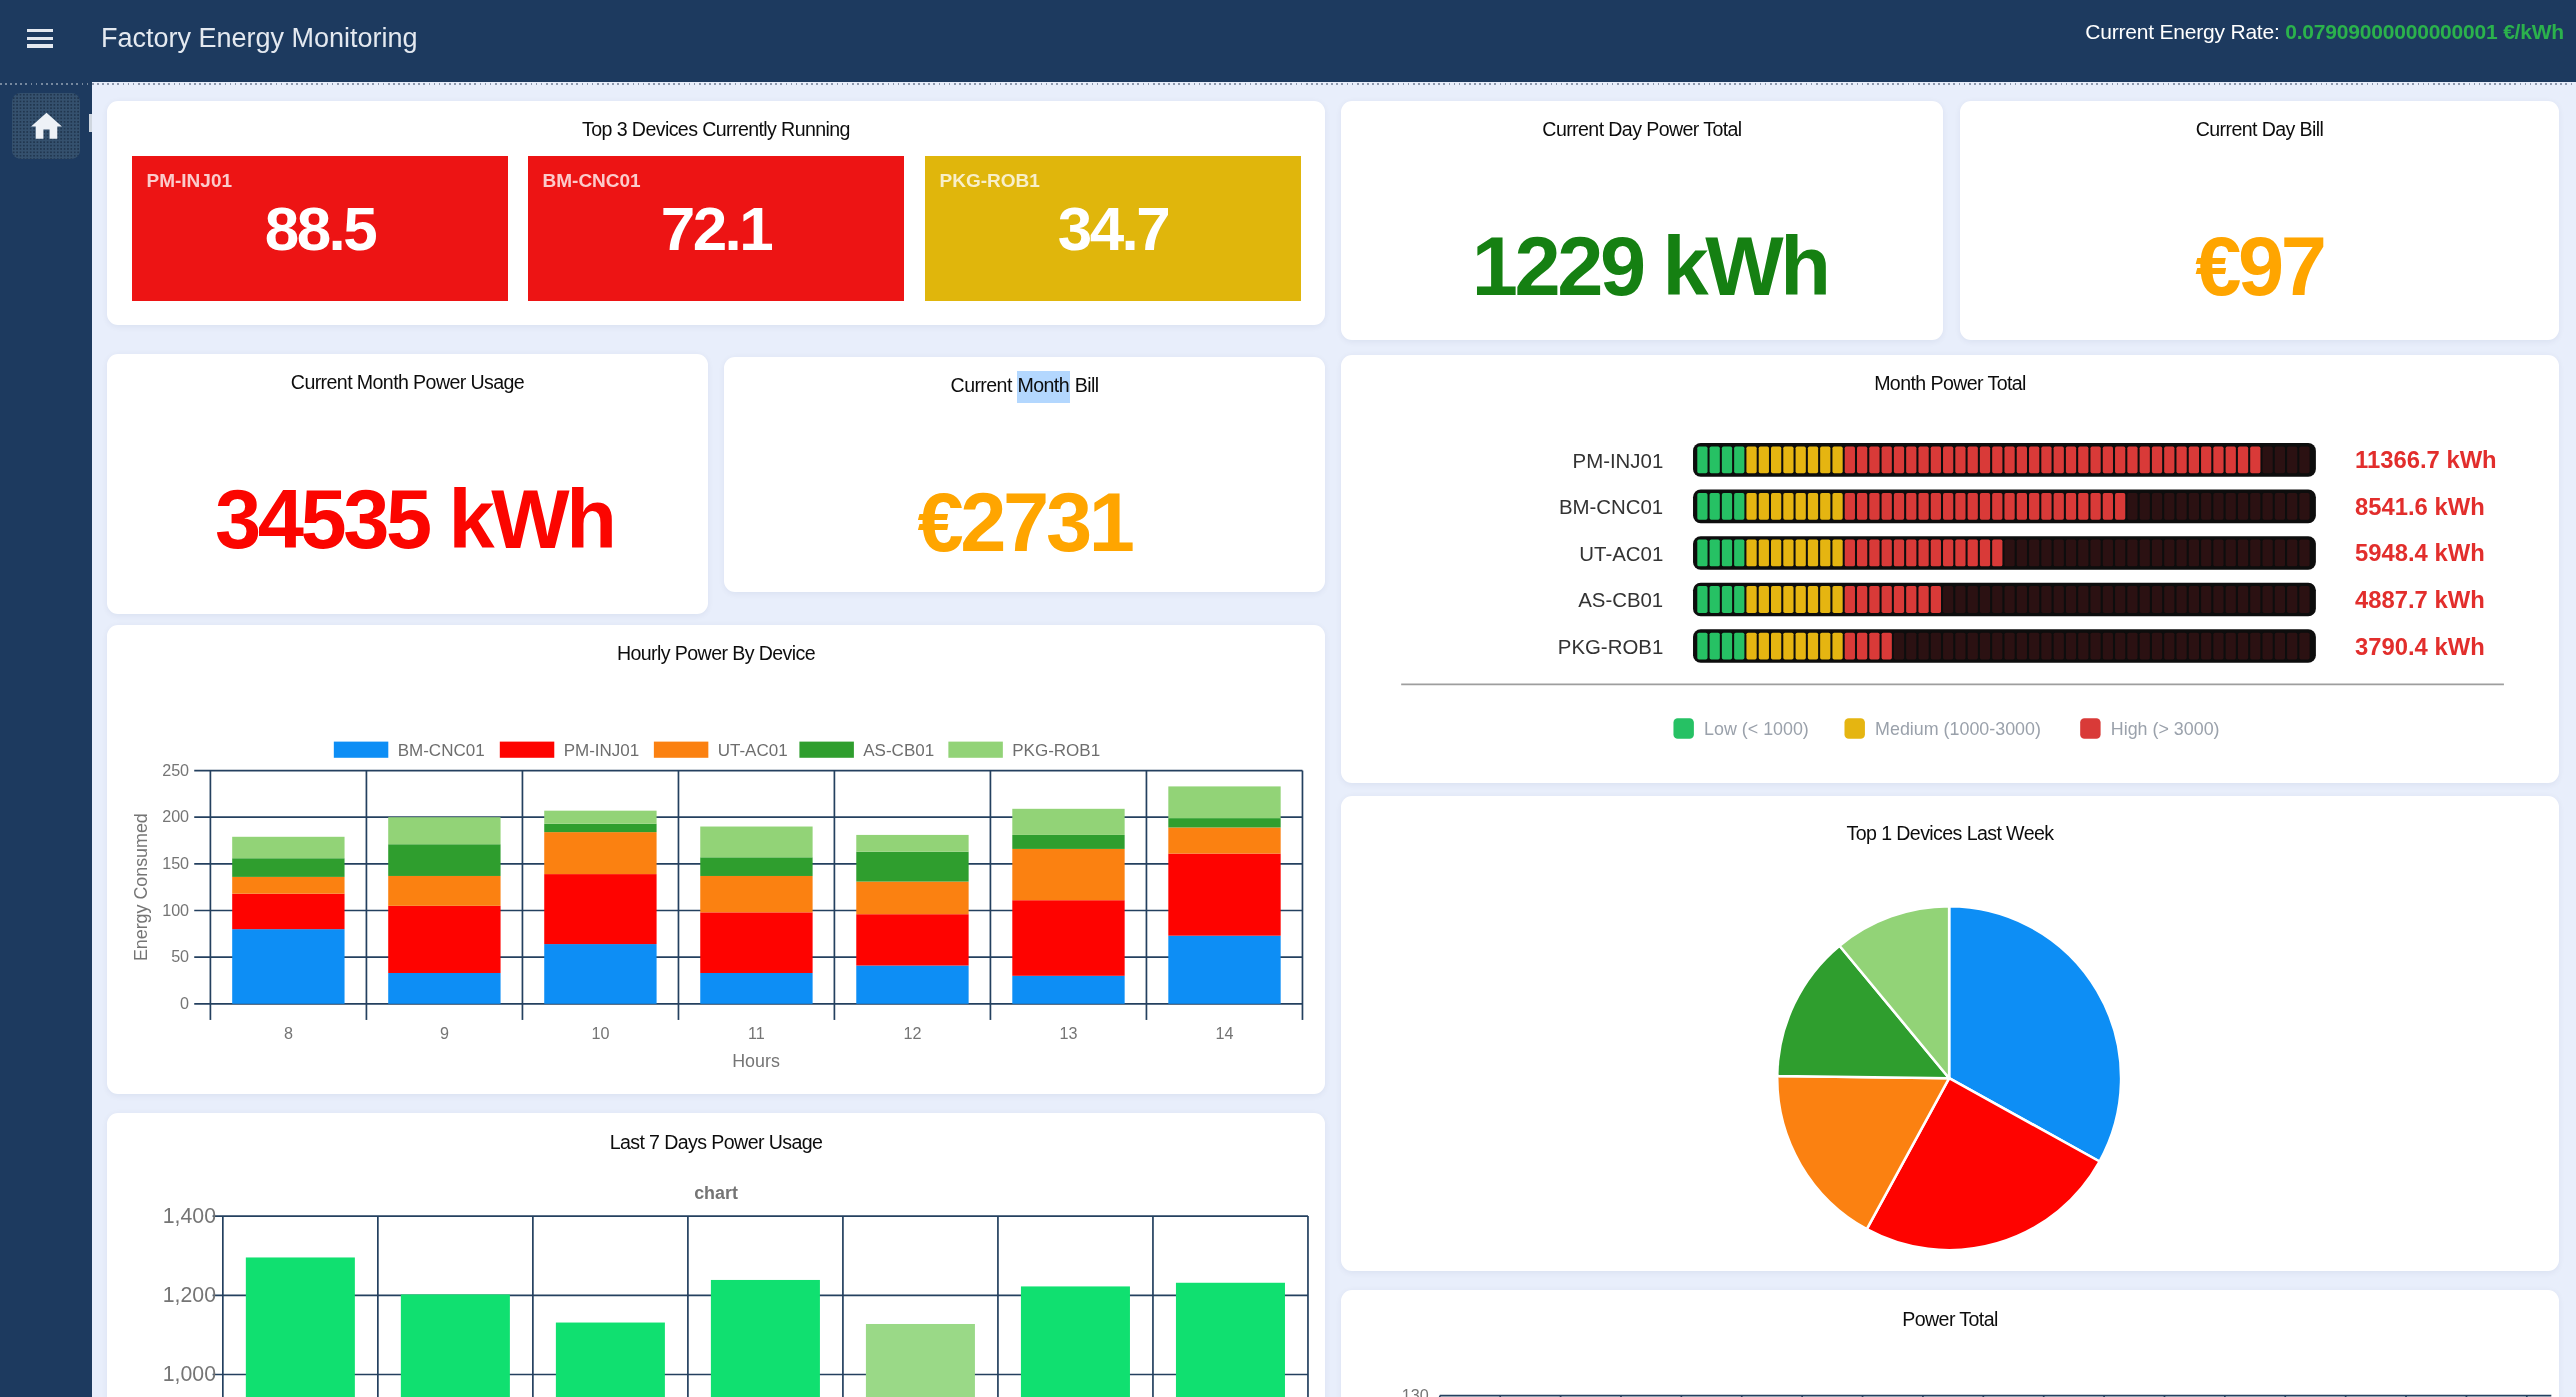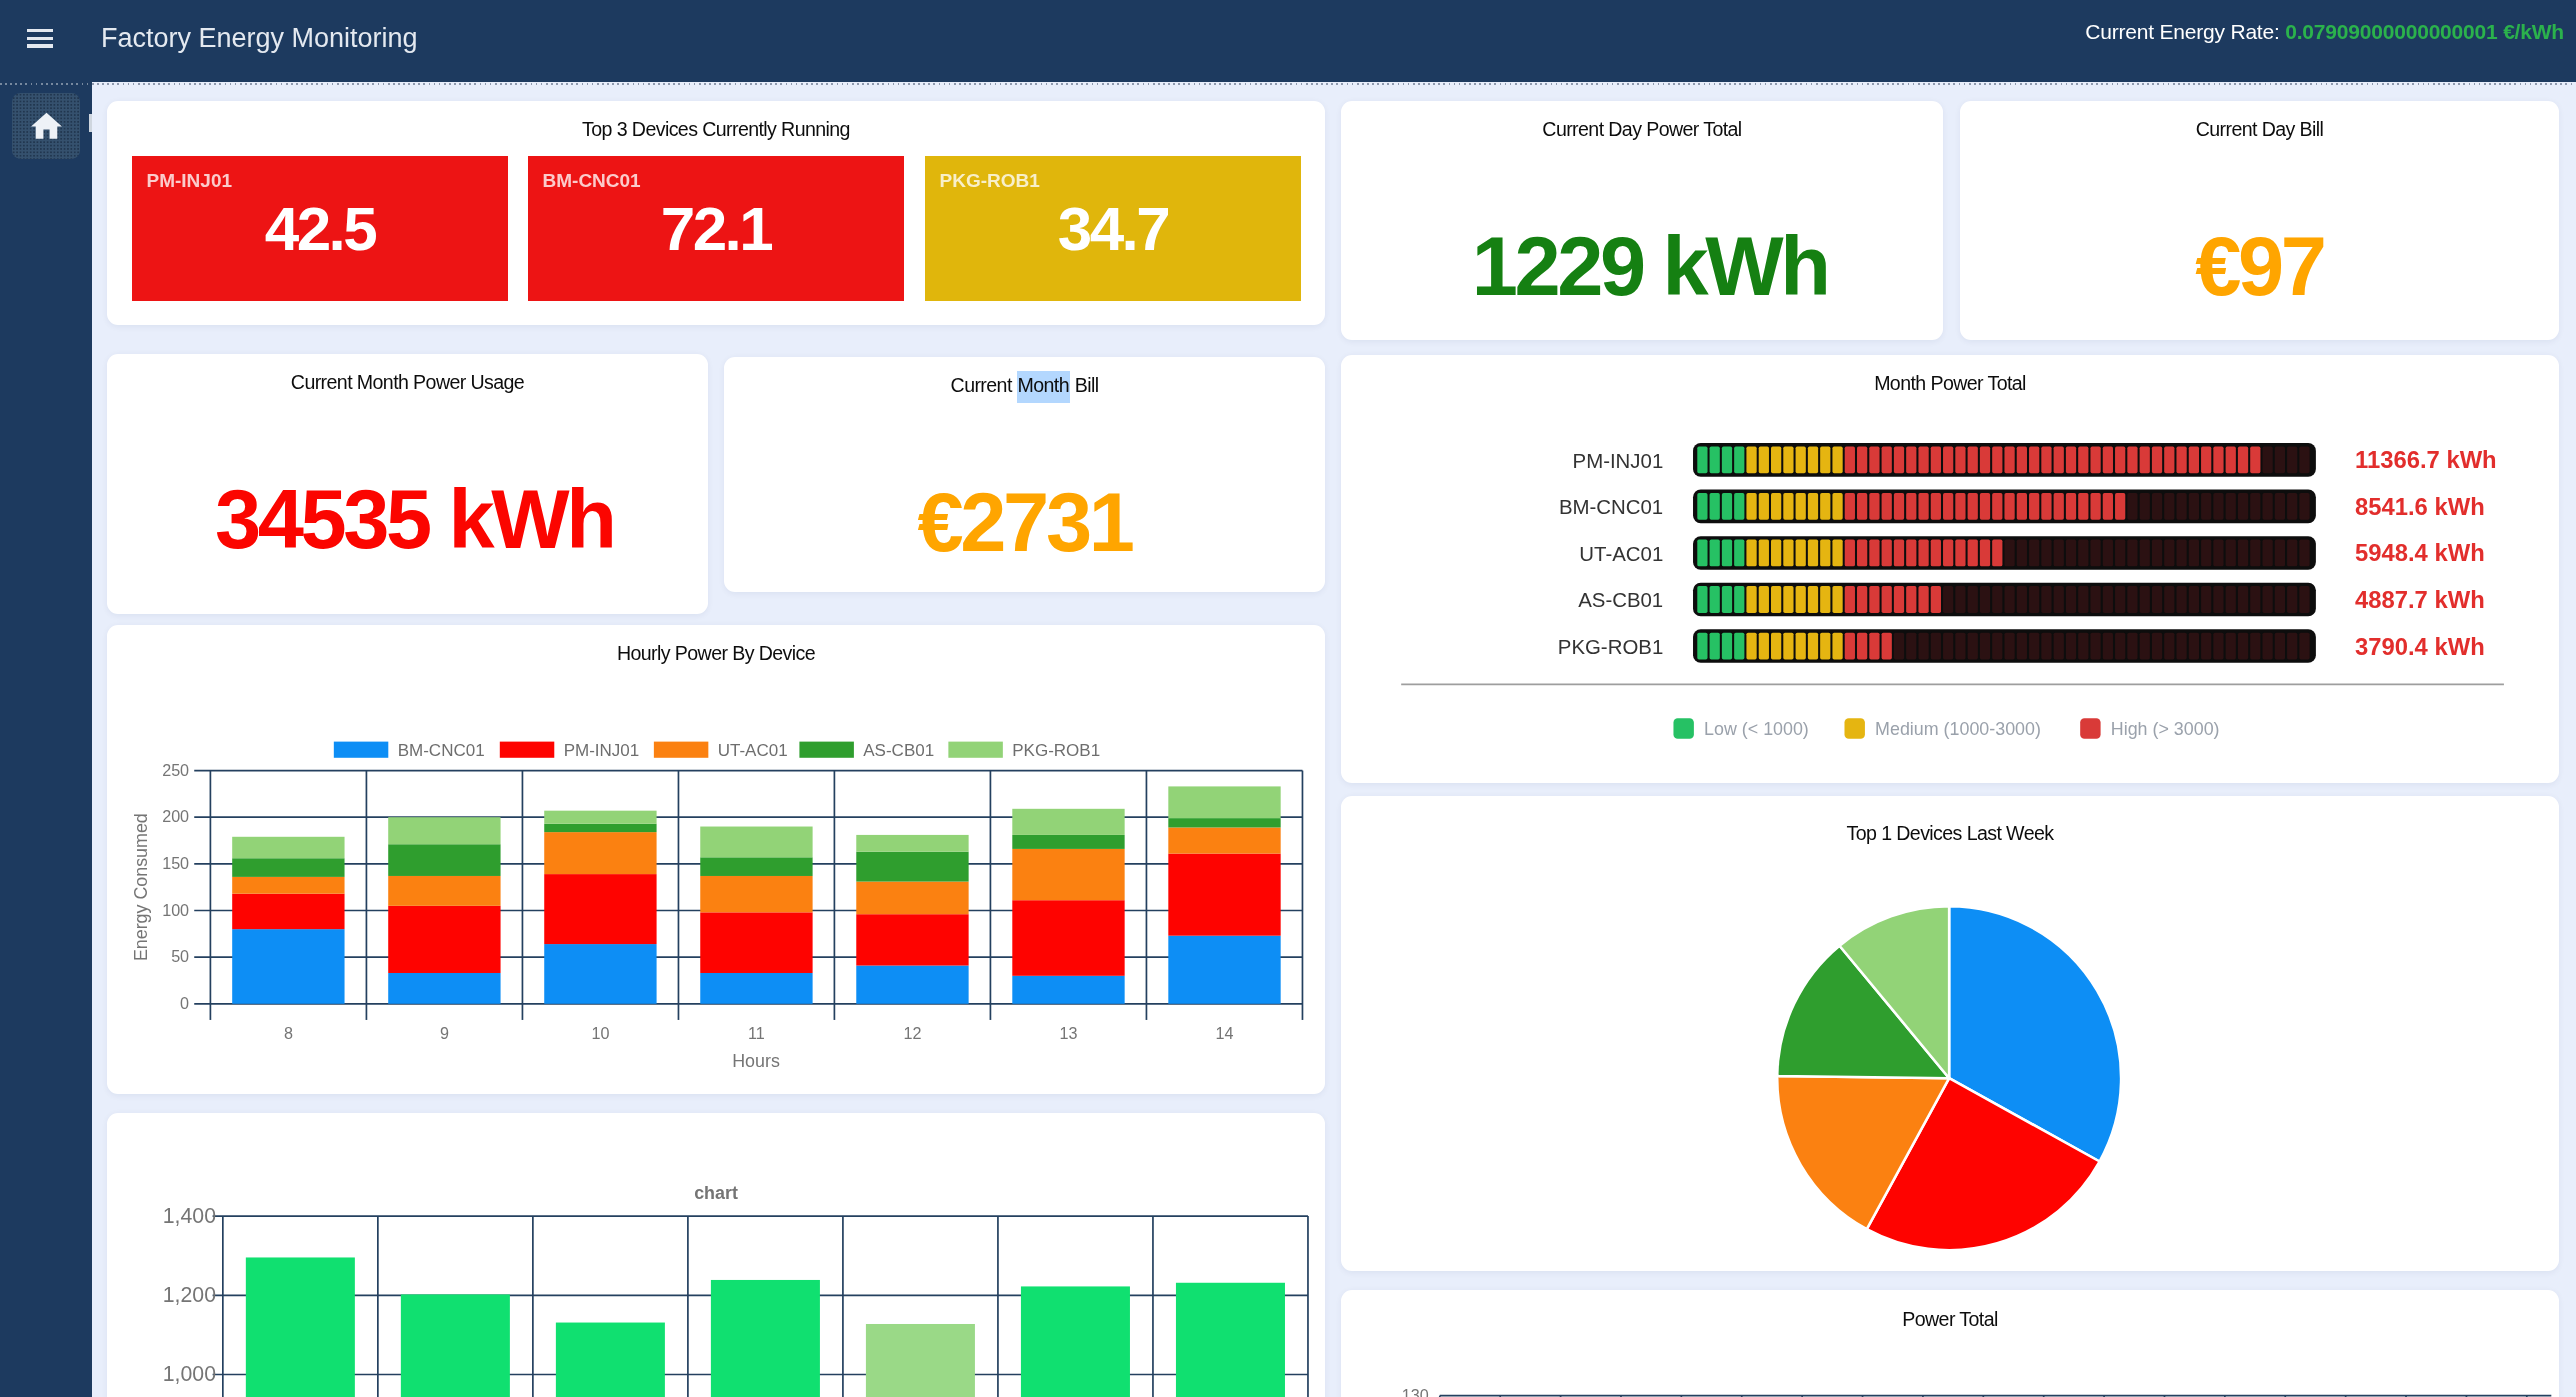--- a/index.html
+++ b/index.html
@@ -45,21 +45,21 @@
 <div class="dotline" style="left:92px;width:2484px"></div>
 <div class="homebtn">
 <svg width="37" height="37" viewBox="0 0 24 24">
       <path d="M10 20v-6h4v6h5v-8h3L12 3 2 12h3v8z" fill="#eef2f7"></path>
     </svg>
 </div>
 <div class="card" style="left:107px;top:101px;width:1218px;height:224px">
     <div class="ctitle" style="top:17px">Top 3 Devices Currently Running</div>
     <div class="tile" style="left:25px;background:#ed1414">
       <div class="tlabel">PM-INJ01</div>
-      <div class="tnum">42.5</div>
+      <div class="tnum">88.5</div>
     </div>
     <div class="tile" style="left:421px;background:#ed1414">
       <div class="tlabel">BM-CNC01</div>
       <div class="tnum">72.1</div>
     </div>
     <div class="tile" style="left:818px;background:#e0b60c">
       <div class="tlabel">PKG-ROB1</div>
       <div class="tnum">34.7</div>
     </div>
   </div>
@@ -422,21 +422,21 @@
 <text x="1129.0714285714284" y="486" font-size="19" fill="#757575" text-anchor="middle" font-weight="normal" font-family="&quot;Liberation Sans&quot;, sans-serif">13</text>
 <rect x="1246.4" y="364.99" width="132" height="80.01" fill="#0d8ef5"></rect>
 <rect x="1246.4" y="268.54" width="132" height="96.45" fill="#fe0300"></rect>
 <rect x="1246.4" y="237.86" width="132" height="30.69" fill="#fb8111"></rect>
 <rect x="1246.4" y="226.90" width="132" height="10.96" fill="#2f9e2e"></rect>
 <rect x="1246.4" y="189.63" width="132" height="37.26" fill="#92d377"></rect>
 <text x="1312.357142857143" y="486" font-size="19" fill="#757575" text-anchor="middle" font-weight="normal" font-family="&quot;Liberation Sans&quot;, sans-serif">14</text>
 <text x="762" y="519" font-size="21" fill="#757575" text-anchor="middle" font-weight="normal" font-family="&quot;Liberation Sans&quot;, sans-serif">Hours</text>
 <text x="47" y="308" font-size="21" fill="#757575" text-anchor="middle" font-weight="normal" font-family="&quot;Liberation Sans&quot;, sans-serif" transform="rotate(-90 47 308)">Energy Consumed</text>
     </svg></div>
-<div class="card" style="left:107px;top:1113px;width:1218px;height:477px"><svg width="1218" height="477" viewBox="0 0 1430 560">
+<div class="card" style="left:107px;top:1113px;width:1218px;height:477px"><div class="ctitle" style="top:18px">Last 7 Days Power Usage</div><svg width="1218" height="477" viewBox="0 0 1430 560">
       <text x="715" y="101" font-size="21" fill="#757575" text-anchor="middle" font-weight="bold" font-family="&quot;Liberation Sans&quot;, sans-serif">chart</text>
 <line x1="124" y1="121" x2="1410" y2="121" stroke="#24405f" stroke-width="2"></line>
 <text x="128" y="129" font-size="25" fill="#757575" text-anchor="end" font-weight="normal" font-family="&quot;Liberation Sans&quot;, sans-serif">1,400</text>
 <line x1="124" y1="214" x2="1410" y2="214" stroke="#24405f" stroke-width="2"></line>
 <text x="128" y="222" font-size="25" fill="#757575" text-anchor="end" font-weight="normal" font-family="&quot;Liberation Sans&quot;, sans-serif">1,200</text>
 <line x1="124" y1="307" x2="1410" y2="307" stroke="#24405f" stroke-width="2"></line>
 <text x="128" y="315" font-size="25" fill="#757575" text-anchor="end" font-weight="normal" font-family="&quot;Liberation Sans&quot;, sans-serif">1,000</text>
 <line x1="136.0" y1="121" x2="136.0" y2="360" stroke="#24405f" stroke-width="2"></line>
 <line x1="318.0" y1="121" x2="318.0" y2="360" stroke="#24405f" stroke-width="2"></line>
 <line x1="500.0" y1="121" x2="500.0" y2="360" stroke="#24405f" stroke-width="2"></line>

